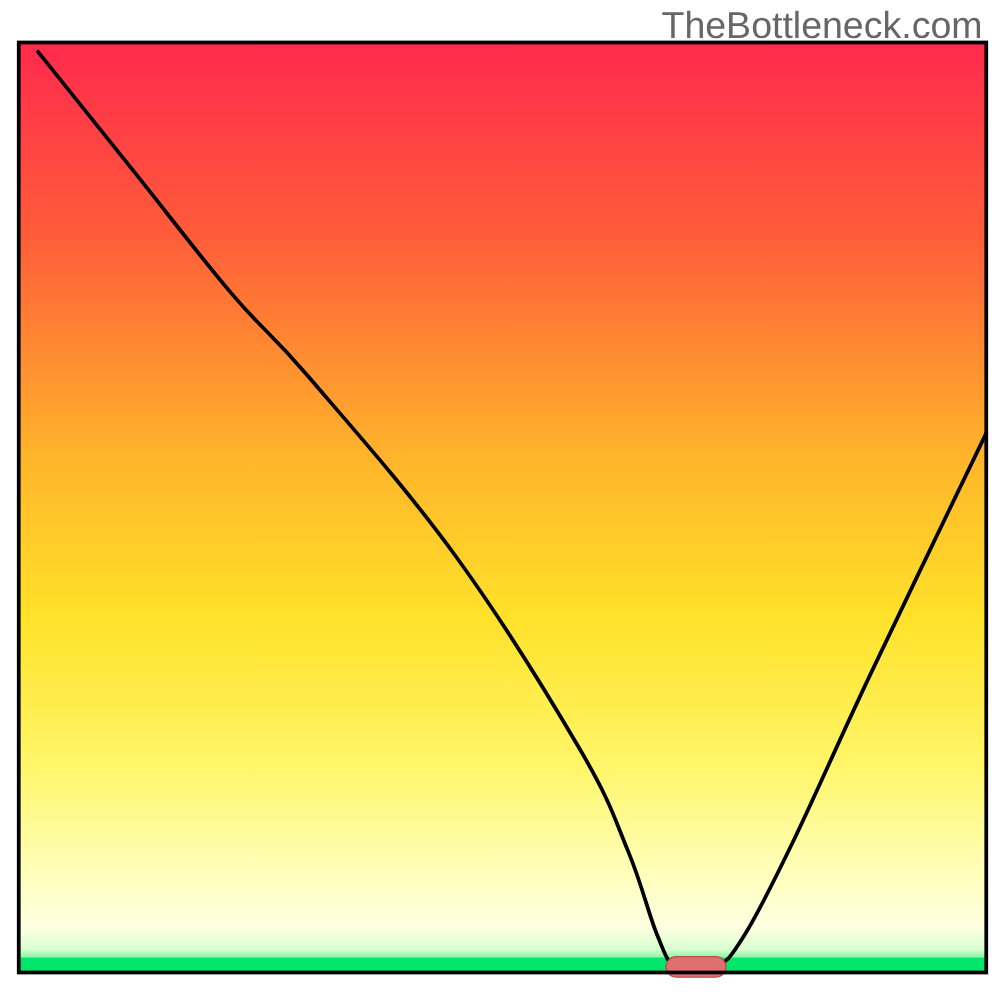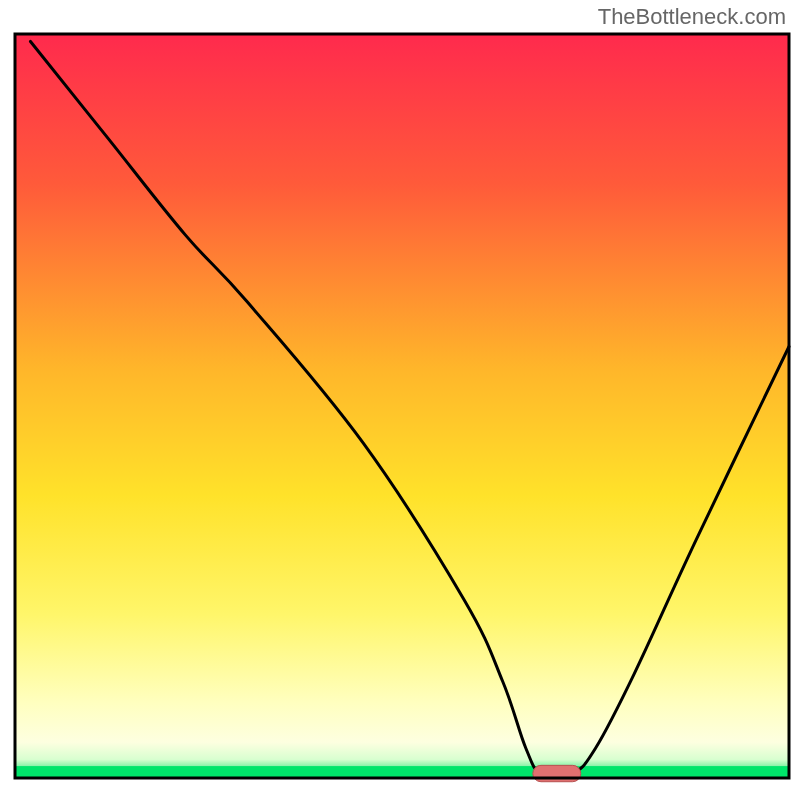--- a/index.html
+++ b/index.html
@@ -1,17 +1,17 @@
 <!DOCTYPE html>
 <html><head>
 <meta charset="utf-8">
 <style>
 html,body{margin:0;padding:0;width:800px;height:800px;overflow:hidden;background:#fff;font-family:Arial,Helvetica,sans-serif}
 .frame{position:relative;width:800px;height:800px}
-.watermark{position:absolute;top:4px;right:14px;font-size:22px;color:#666;font-weight:400;letter-spacing:0;z-index:4}
+.watermark{position:absolute;top:4px;right:14px;font-size:30px;color:#666;font-weight:400;letter-spacing:0;z-index:4}
 svg{position:absolute;top:0;left:0}
 </style>
 </head>
 <body>
 <div class="frame">
   <div class="watermark">TheBottleneck.com</div>
   <svg id="svg" width="800" height="800">
       <defs>
         <linearGradient id="bg" x1="0" y1="0" x2="0" y2="1">
           <stop offset="0%" stop-color="#ff2a4d"></stop>

